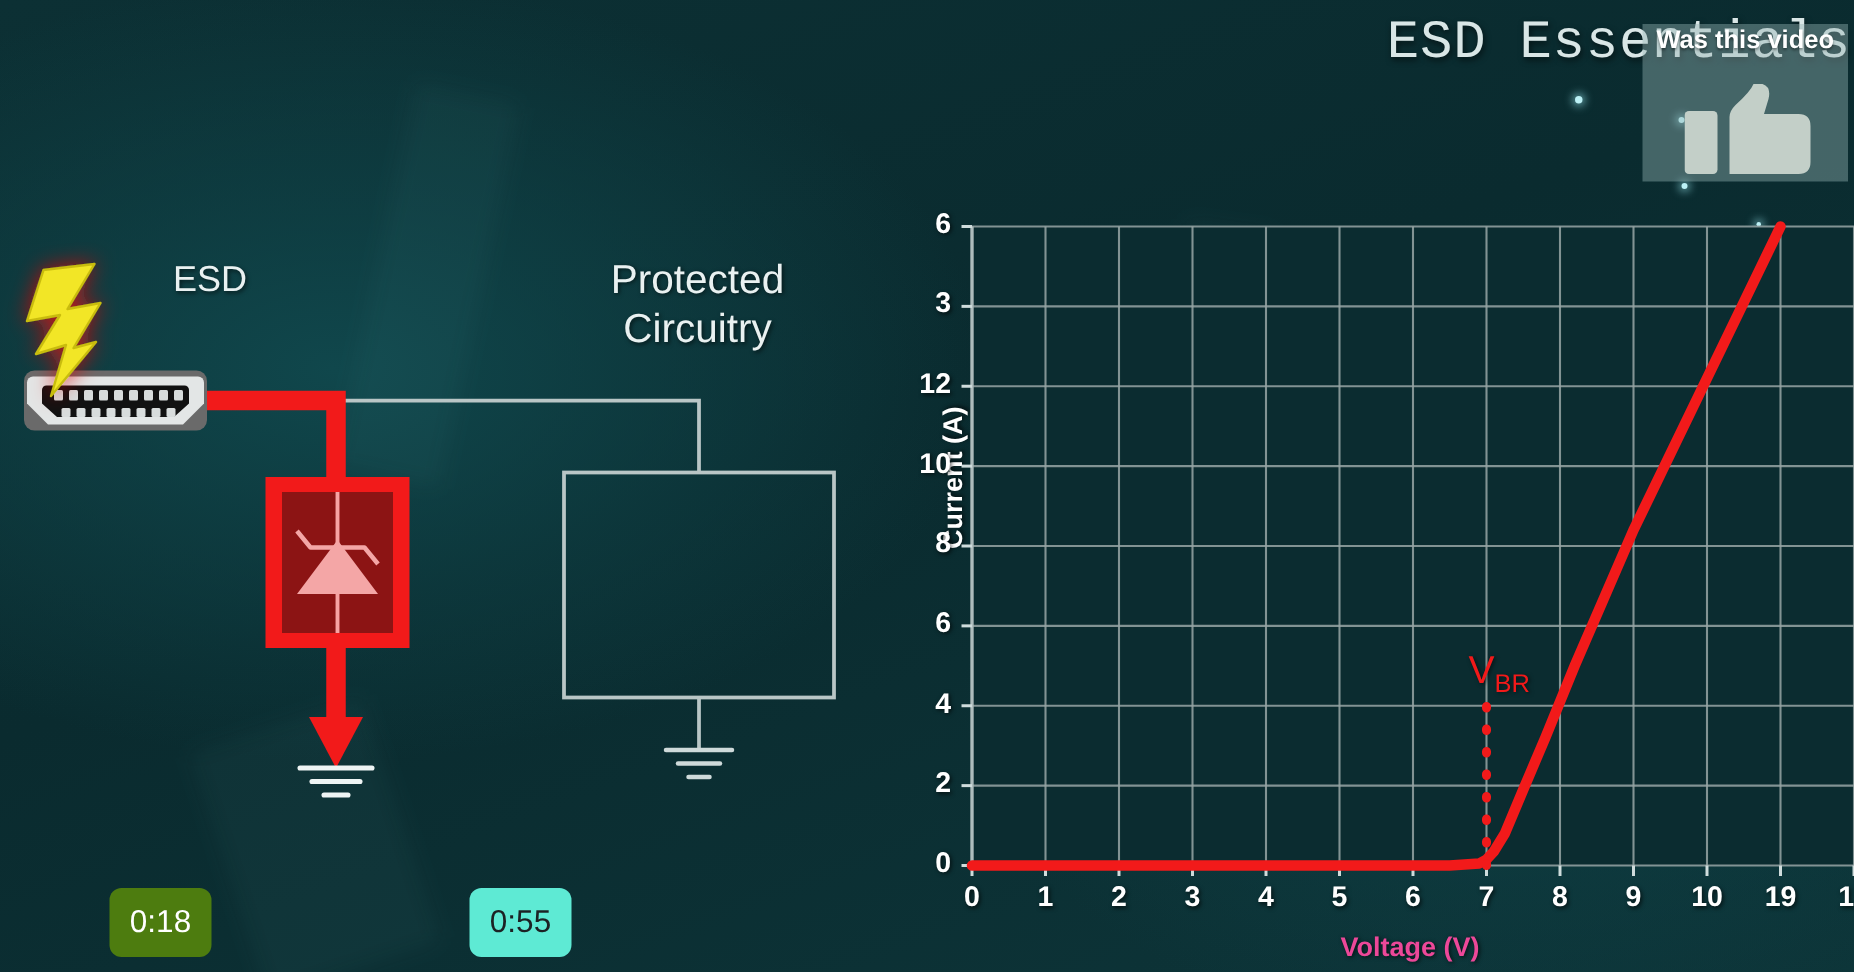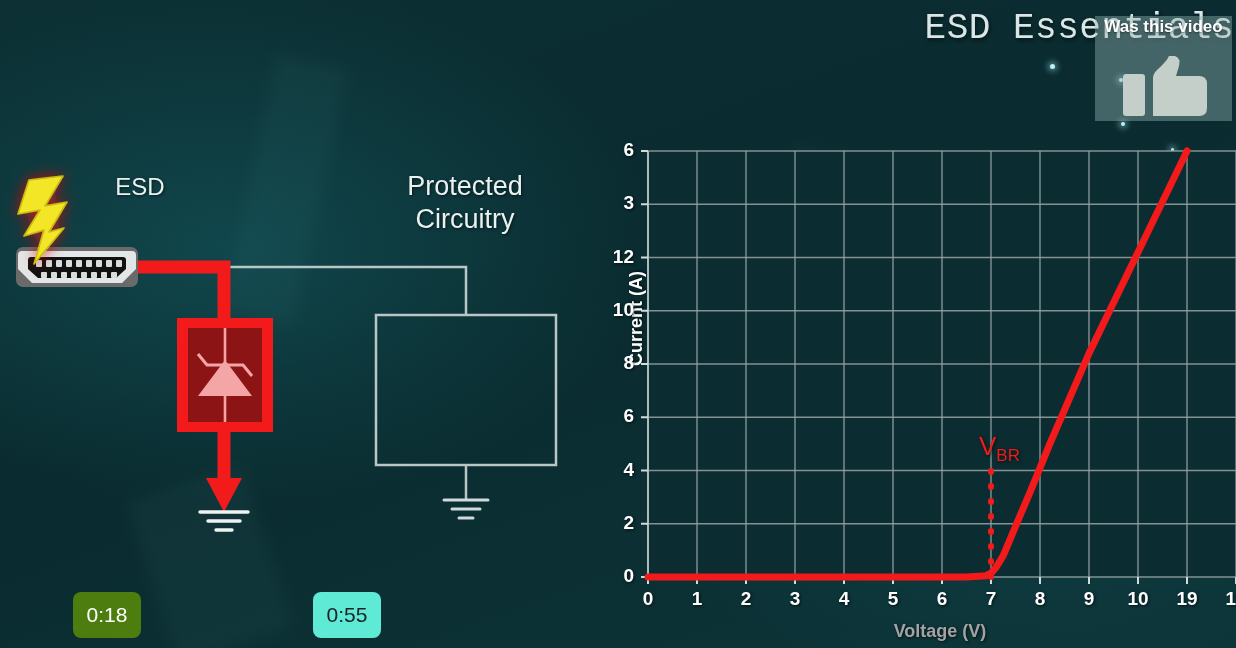--- a/index.html
+++ b/index.html
@@ -72,21 +72,21 @@
     text-shadow:1px 1px 3px rgba(0,0,0,.7);
   }
   .ylabel{
     position:absolute;left:-14px;top:200px;width:140px;text-align:center;
     color:#ffffff;font-size:18px;font-weight:bold;
     transform:rotate(-90deg);transform-origin:center center;
     text-shadow:1px 1px 3px rgba(0,0,0,.7);
   }
   .xlabel{
     position:absolute;left:270px;top:513px;width:180px;text-align:center;
-    color:#a3a3a3;font-size:18px;font-weight:bold;
+    color:#ec4899;font-size:18px;font-weight:bold;
     text-shadow:1px 1px 3px rgba(0,0,0,.7);
   }
   .ytick,.xtick{
     position:absolute;color:#ffffff;font-size:19px;font-weight:bold;
     text-shadow:1px 1px 3px rgba(0,0,0,.7);
   }
   .ytick{width:40px;text-align:right;}
   .xtick{width:26px;text-align:center;}
   .vbr{
     position:absolute;color:#f21a1a;font-weight:normal;font-size:26px;

